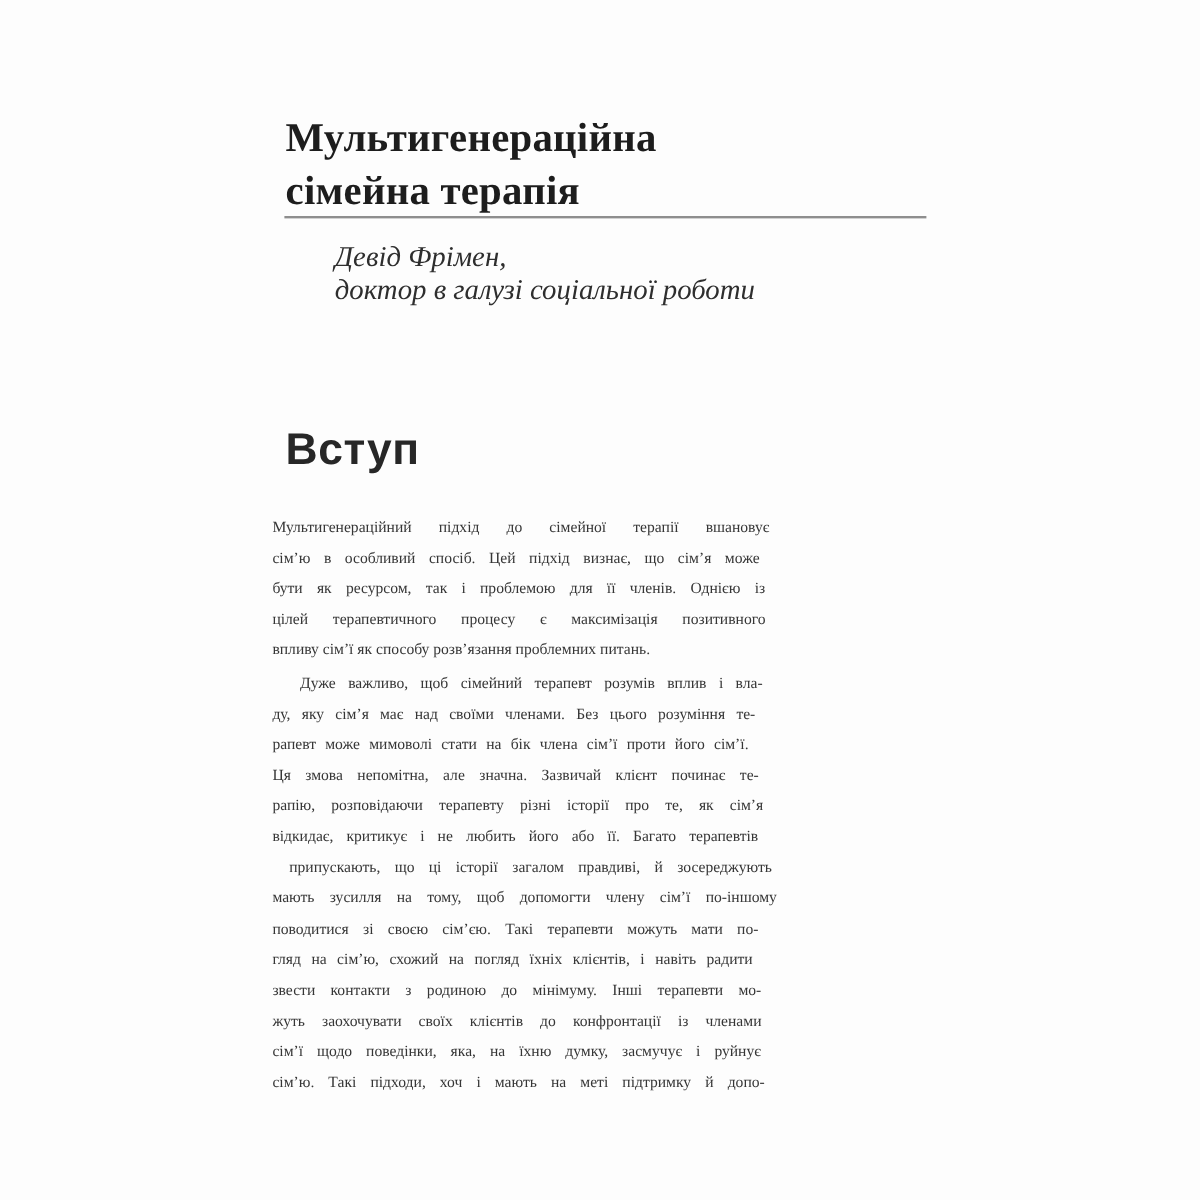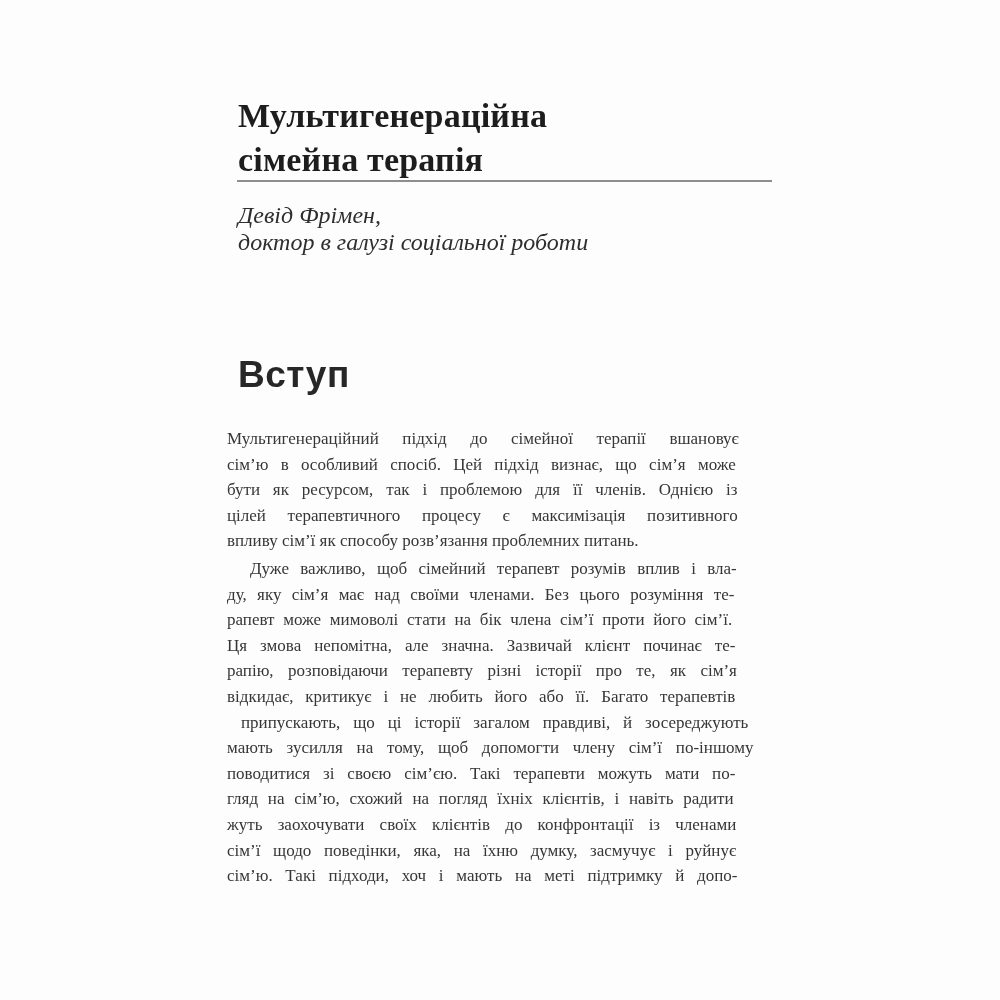--- a/index.html
+++ b/index.html
@@ -46,40 +46,40 @@
     left: 238px;
     top: 202px;
     width: 535px;
     margin: 0;
     font-family: "Liberation Serif", serif;
     font-style: italic;
     font-size: 24px;
     line-height: 27px;
     color: #2e2e2e;
   }
-  .author span { display: block; }
+  .author span { display: block; margin-left: 41px; }
   .section-heading {
     position: absolute;
     left: 238px;
     top: 355px;
     margin: 0;
     font-family: "Liberation Sans", sans-serif;
     font-size: 37px;
     line-height: 40px;
     font-weight: bold;
     color: #272727;
     letter-spacing: 0.5px;
   }
   .body-text {
     position: absolute;
     left: 227px;
     top: 426px;
     width: 573px;
     font-family: "Liberation Serif", serif;
-    font-size: 17px;
+    font-size: 13px;
     color: #363636;
   }
   .para { margin: 0; }
   .para + .para { margin-top: 2px; }
   .bline {
     height: 25.6px;
     line-height: 25.6px;
     white-space: nowrap;
     overflow: visible;
   }
@@ -117,19 +117,20 @@
         <div class="bline indent just"><span style="word-spacing: 7.08984px; margin-top: 11px;">Дуже важливо, щоб сімейний терапевт розумів вплив і вла-</span></div>
         <div class="bline just"><span style="word-spacing: 6.13125px;">ду, яку сім’я має над своїми членами. Без цього розуміння те-</span></div>
         <div class="bline just"><span style="word-spacing: 4.43906px;">рапевт може мимоволі стати на бік члена сім’ї проти його сім’ї.</span></div>
         <div class="bline just"><span style="word-spacing: 8.75px;">Ця змова непомітна, але значна. Зазвичай клієнт починає те-</span></div>
         <div class="bline just"><span style="word-spacing: 10.1289px;">рапію, розповідаючи терапевту різні історії про те, як сім’я</span></div>
         <div class="bline just"><span style="word-spacing: 7.61632px;">відкидає, критикує і не любить його або її. Багато терапевтів</span></div>
         <div class="bline just"><span style="word-spacing: 8.68527px; margin-left: 14px;">припускають, що ці історії загалом правдиві, й зосереджують</span></div>
         <div class="bline just"><span style="word-spacing: 9.48047px;">мають зусилля на тому, щоб допомогти члену сім’ї по-іншому</span></div>
         <div class="bline just"><span style="word-spacing: 8.63086px;">поводитися зі своєю сім’єю. Такі терапевти можуть мати по-</span></div>
         <div class="bline just"><span style="word-spacing: 5.47656px;">гляд на сім’ю, схожий на погляд їхніх клієнтів, і навіть радити</span></div>
+        <div class="bline just"><span style="word-spacing: 9.5332px;">звести контакти з родиною до мінімуму. Інші терапевти мо-</span></div>
         <div class="bline just"><span style="word-spacing: 10.9621px;">жуть заохочувати своїх клієнтів до конфронтації із членами</span></div>
         <div class="bline just"><span style="word-spacing: 8.38194px;">сім’ї щодо поведінки, яка, на їхню думку, засмучує і руйнує</span></div>
         <div class="bline just"><span style="word-spacing: 8.48281px;">сім’ю. Такі підходи, хоч і мають на меті підтримку й допо-</span></div>
       </div>
     </div>
 
 </div>
 
 </body></html>

